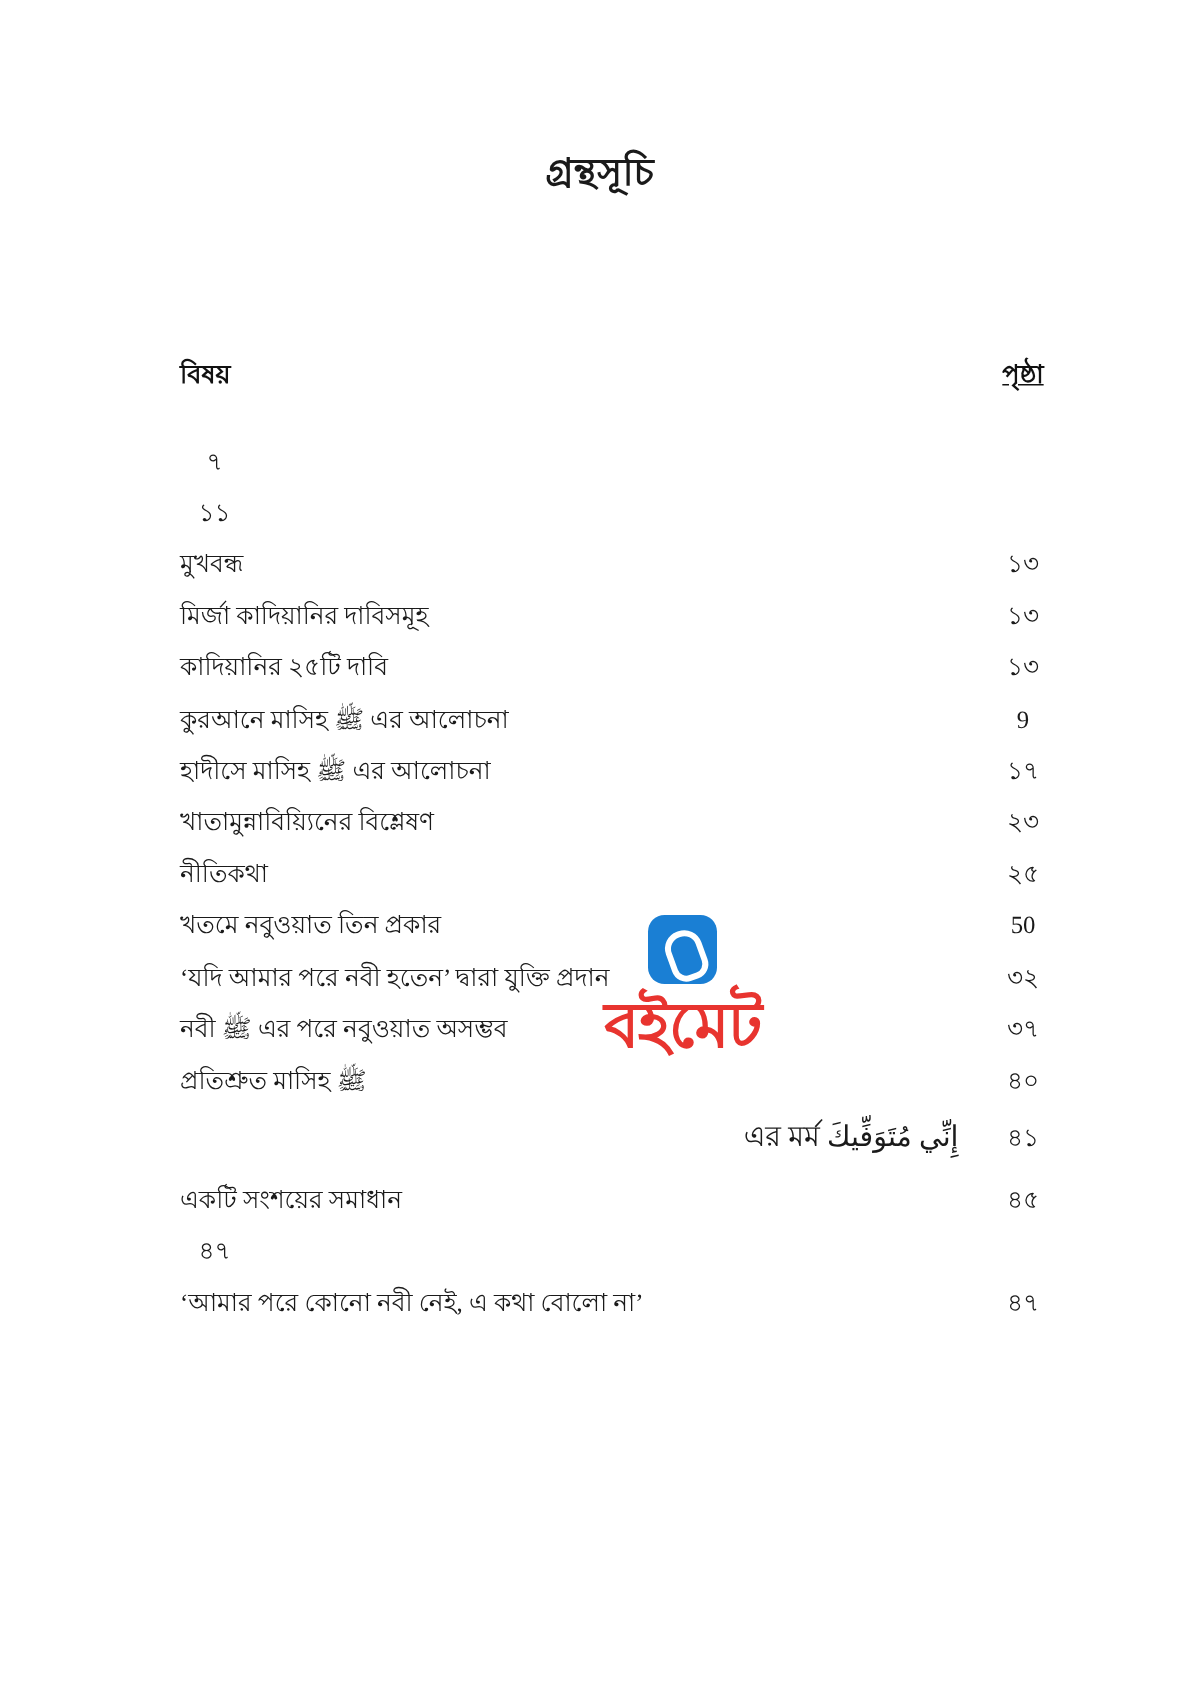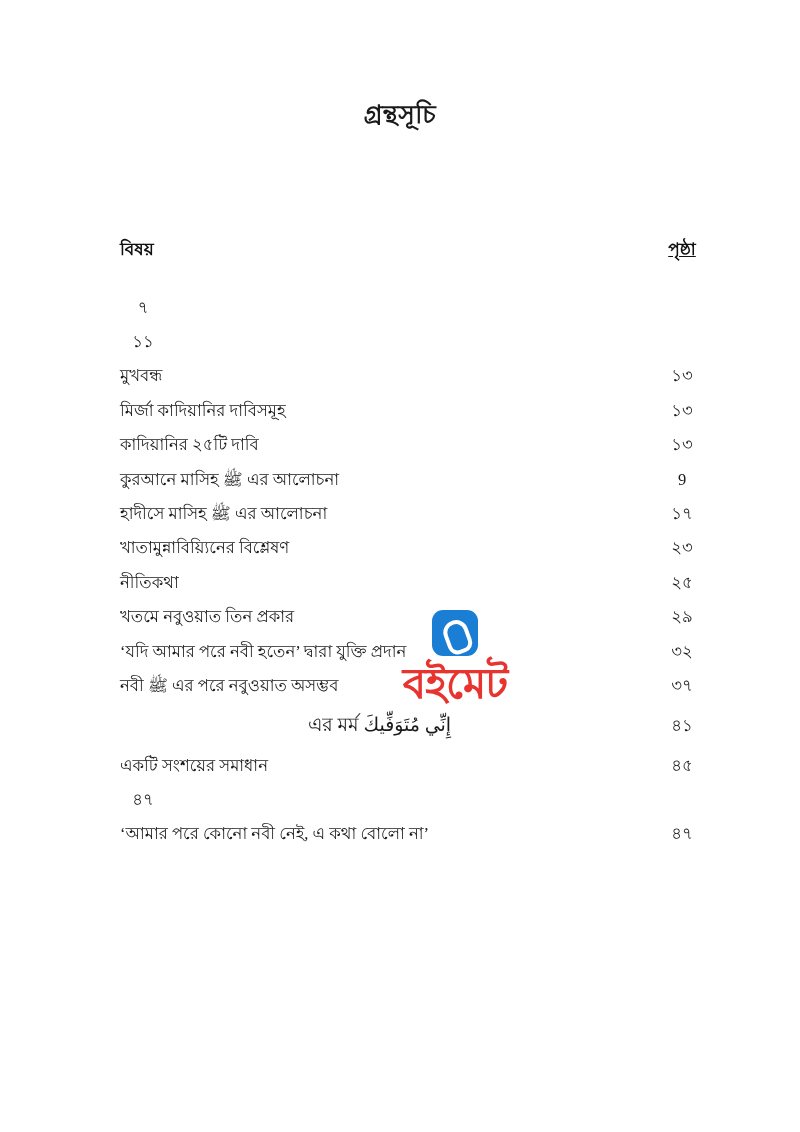--- a/index.html
+++ b/index.html
@@ -66,21 +66,20 @@
   .toc-row .page-num {
     flex: 0 0 auto;
     min-width: 46px;
     text-align: center;
     font-size: 16.5px;
   }
   .arabic {
     font-size: 19px;
     direction: rtl;
     unicode-bidi: isolate;
-    text-align: center;
   }
   .row-arabic {
     padding: 9px 0;
   }
   
   .watermark {
     position: absolute;
     left: 330px;
     top: 515px;
     width: 250px;
@@ -175,29 +174,33 @@
     <li class="toc-row">
       <span class="label">খাতামুন্নাবিয়্যিনের বিশ্লেষণ</span>
       <span class="page-num">২৩</span>
     </li>
     <li class="toc-row">
       <span class="label">নীতিকথা</span>
       <span class="page-num">২৫</span>
     </li>
     <li class="toc-row">
       <span class="label">খতমে নবুওয়াত তিন প্রকার</span>
-      <span class="page-num">২৯</span>
+      <span class="page-num">50</span>
     </li>
     <li class="toc-row">
       <span class="label">‘যদি আমার পরে নবী হতেন’ দ্বারা যুক্তি প্রদান</span>
       <span class="page-num">৩২</span>
     </li>
     <li class="toc-row">
       <span class="label">নবী ﷺ এর পরে নবুওয়াত অসম্ভব</span>
       <span class="page-num">৩৭</span>
+    </li>
+    <li class="toc-row">
+      <span class="label">প্রতিশ্রুত মাসিহ ﷺ</span>
+      <span class="page-num">৪০</span>
     </li>
     <li class="toc-row row-arabic">
       <span class="label arabic">إِنِّي مُتَوَفِّيكَ এর মর্ম</span>
       <span class="page-num">৪১</span>
     </li>
     <li class="toc-row">
       <span class="label">একটি সংশয়ের সমাধান</span>
       <span class="page-num">৪৫</span>
     </li>
     <li class="toc-row">

